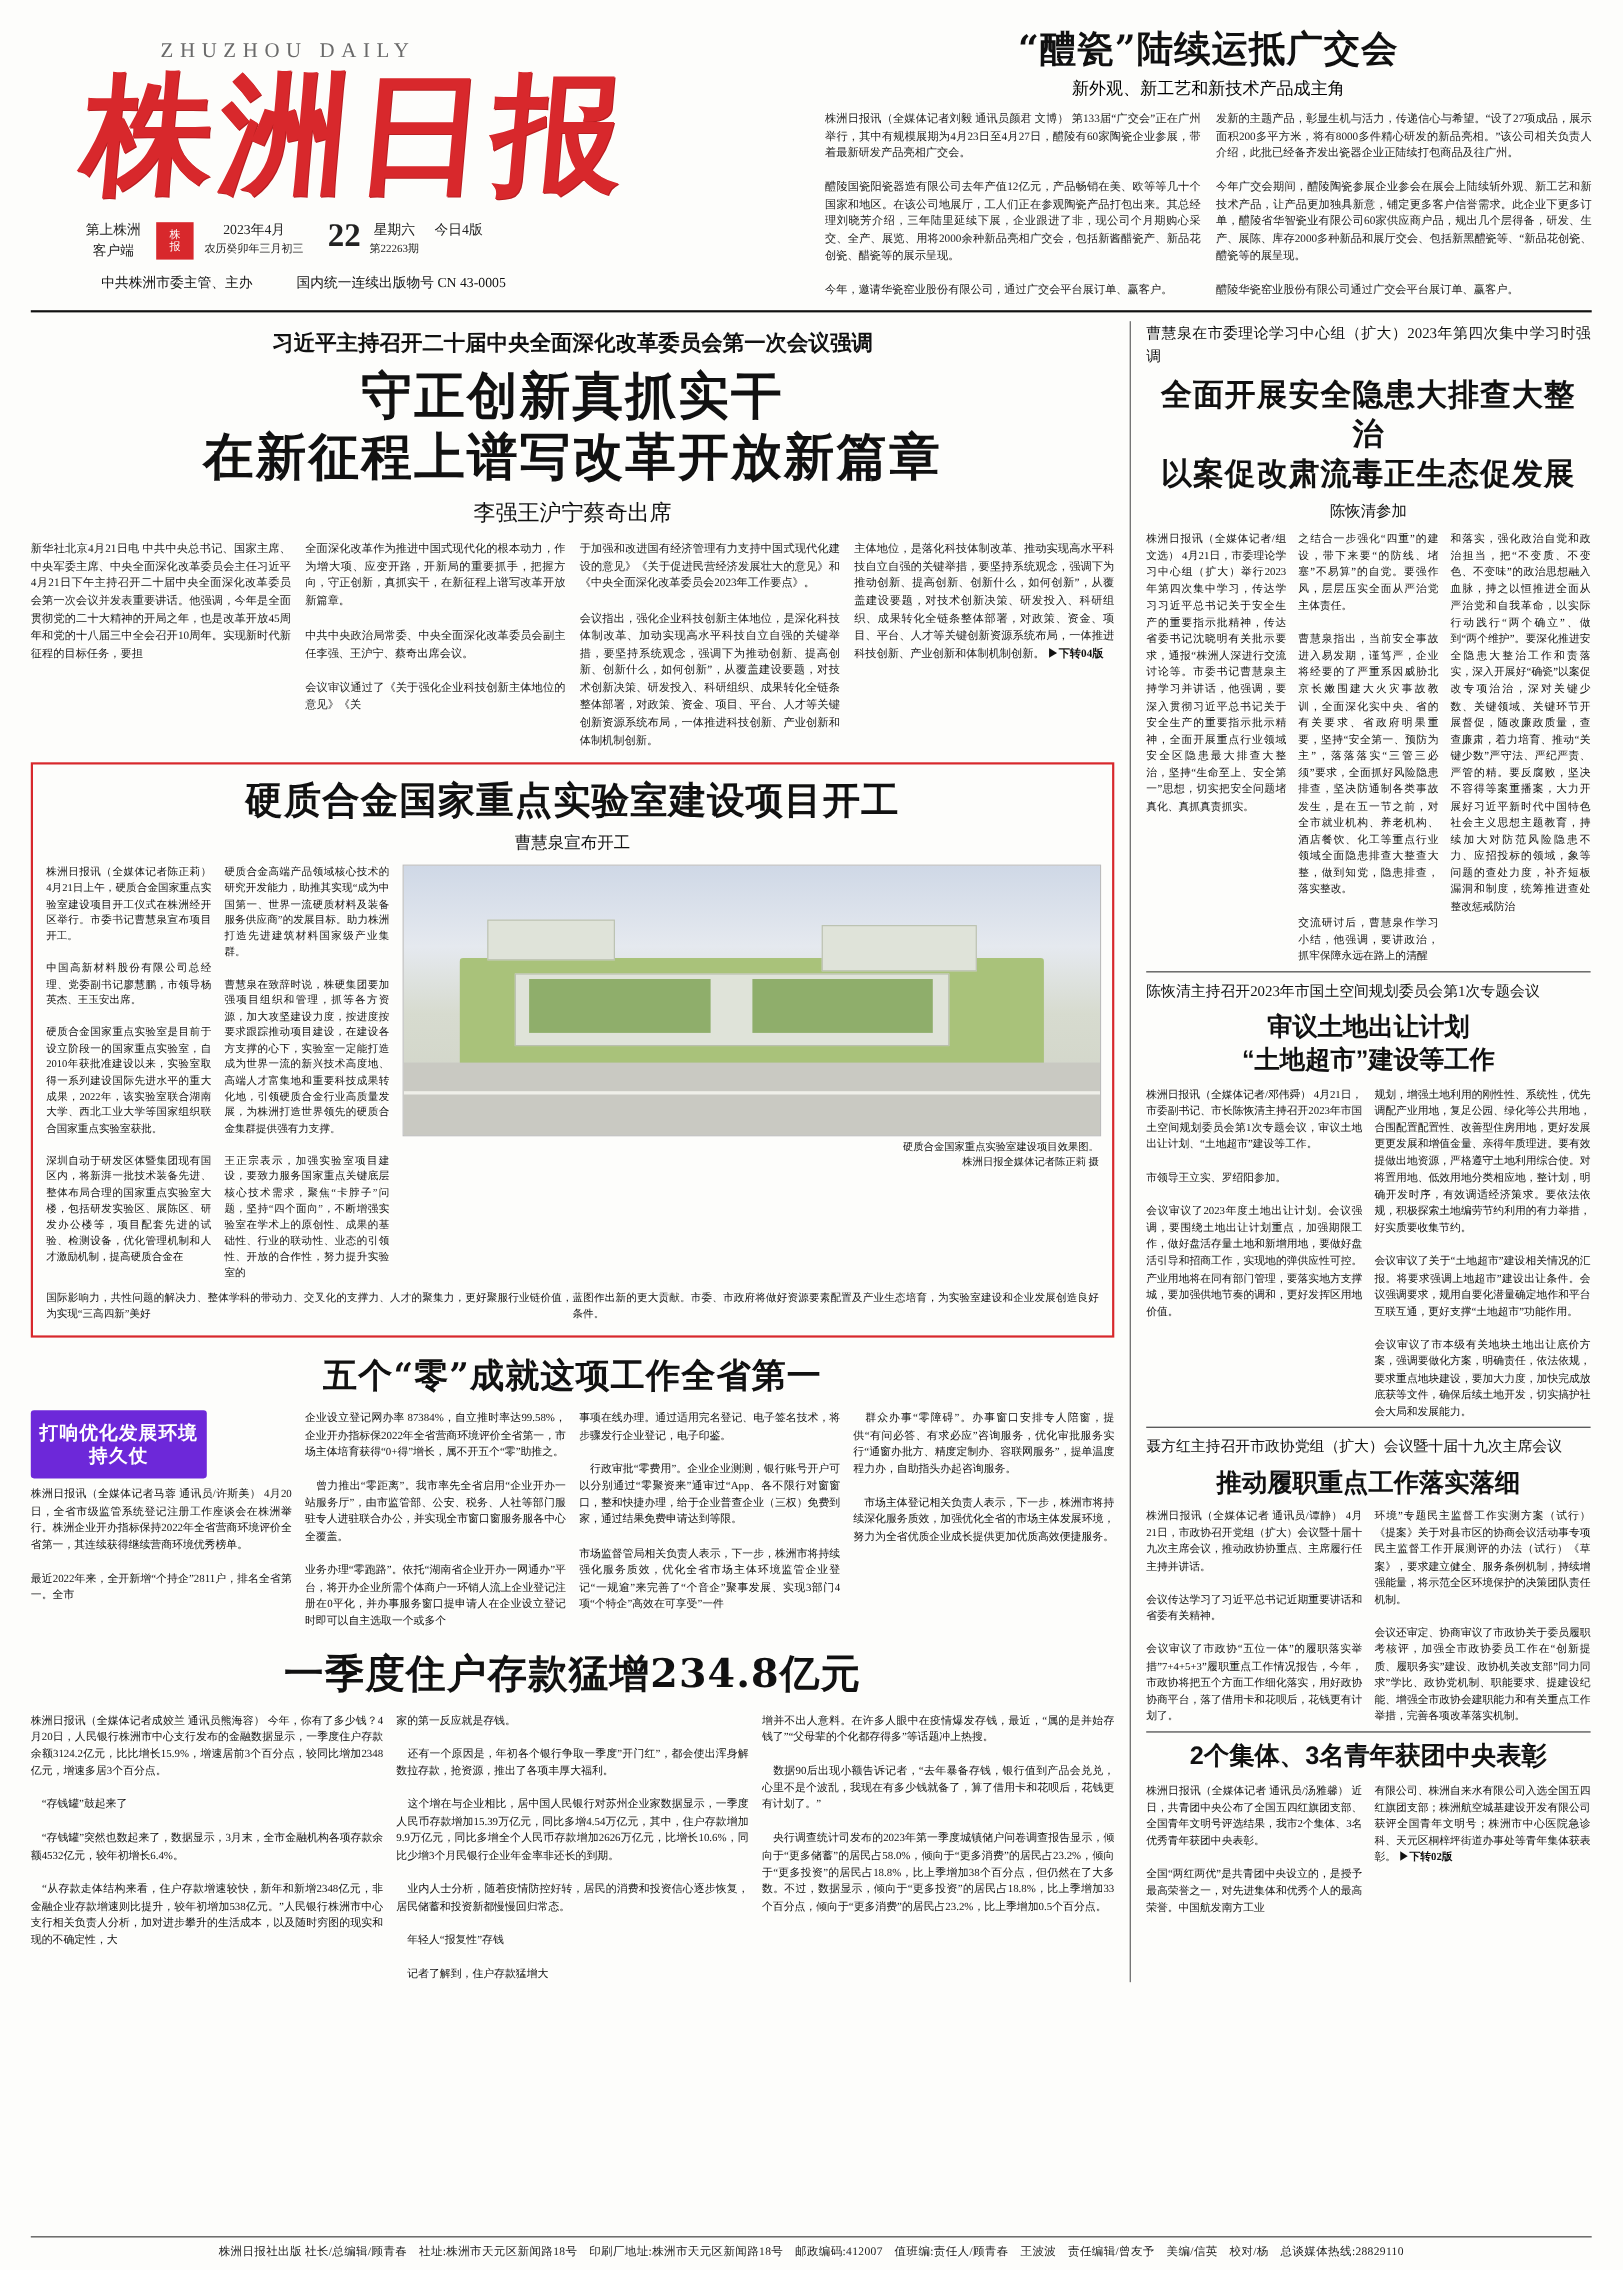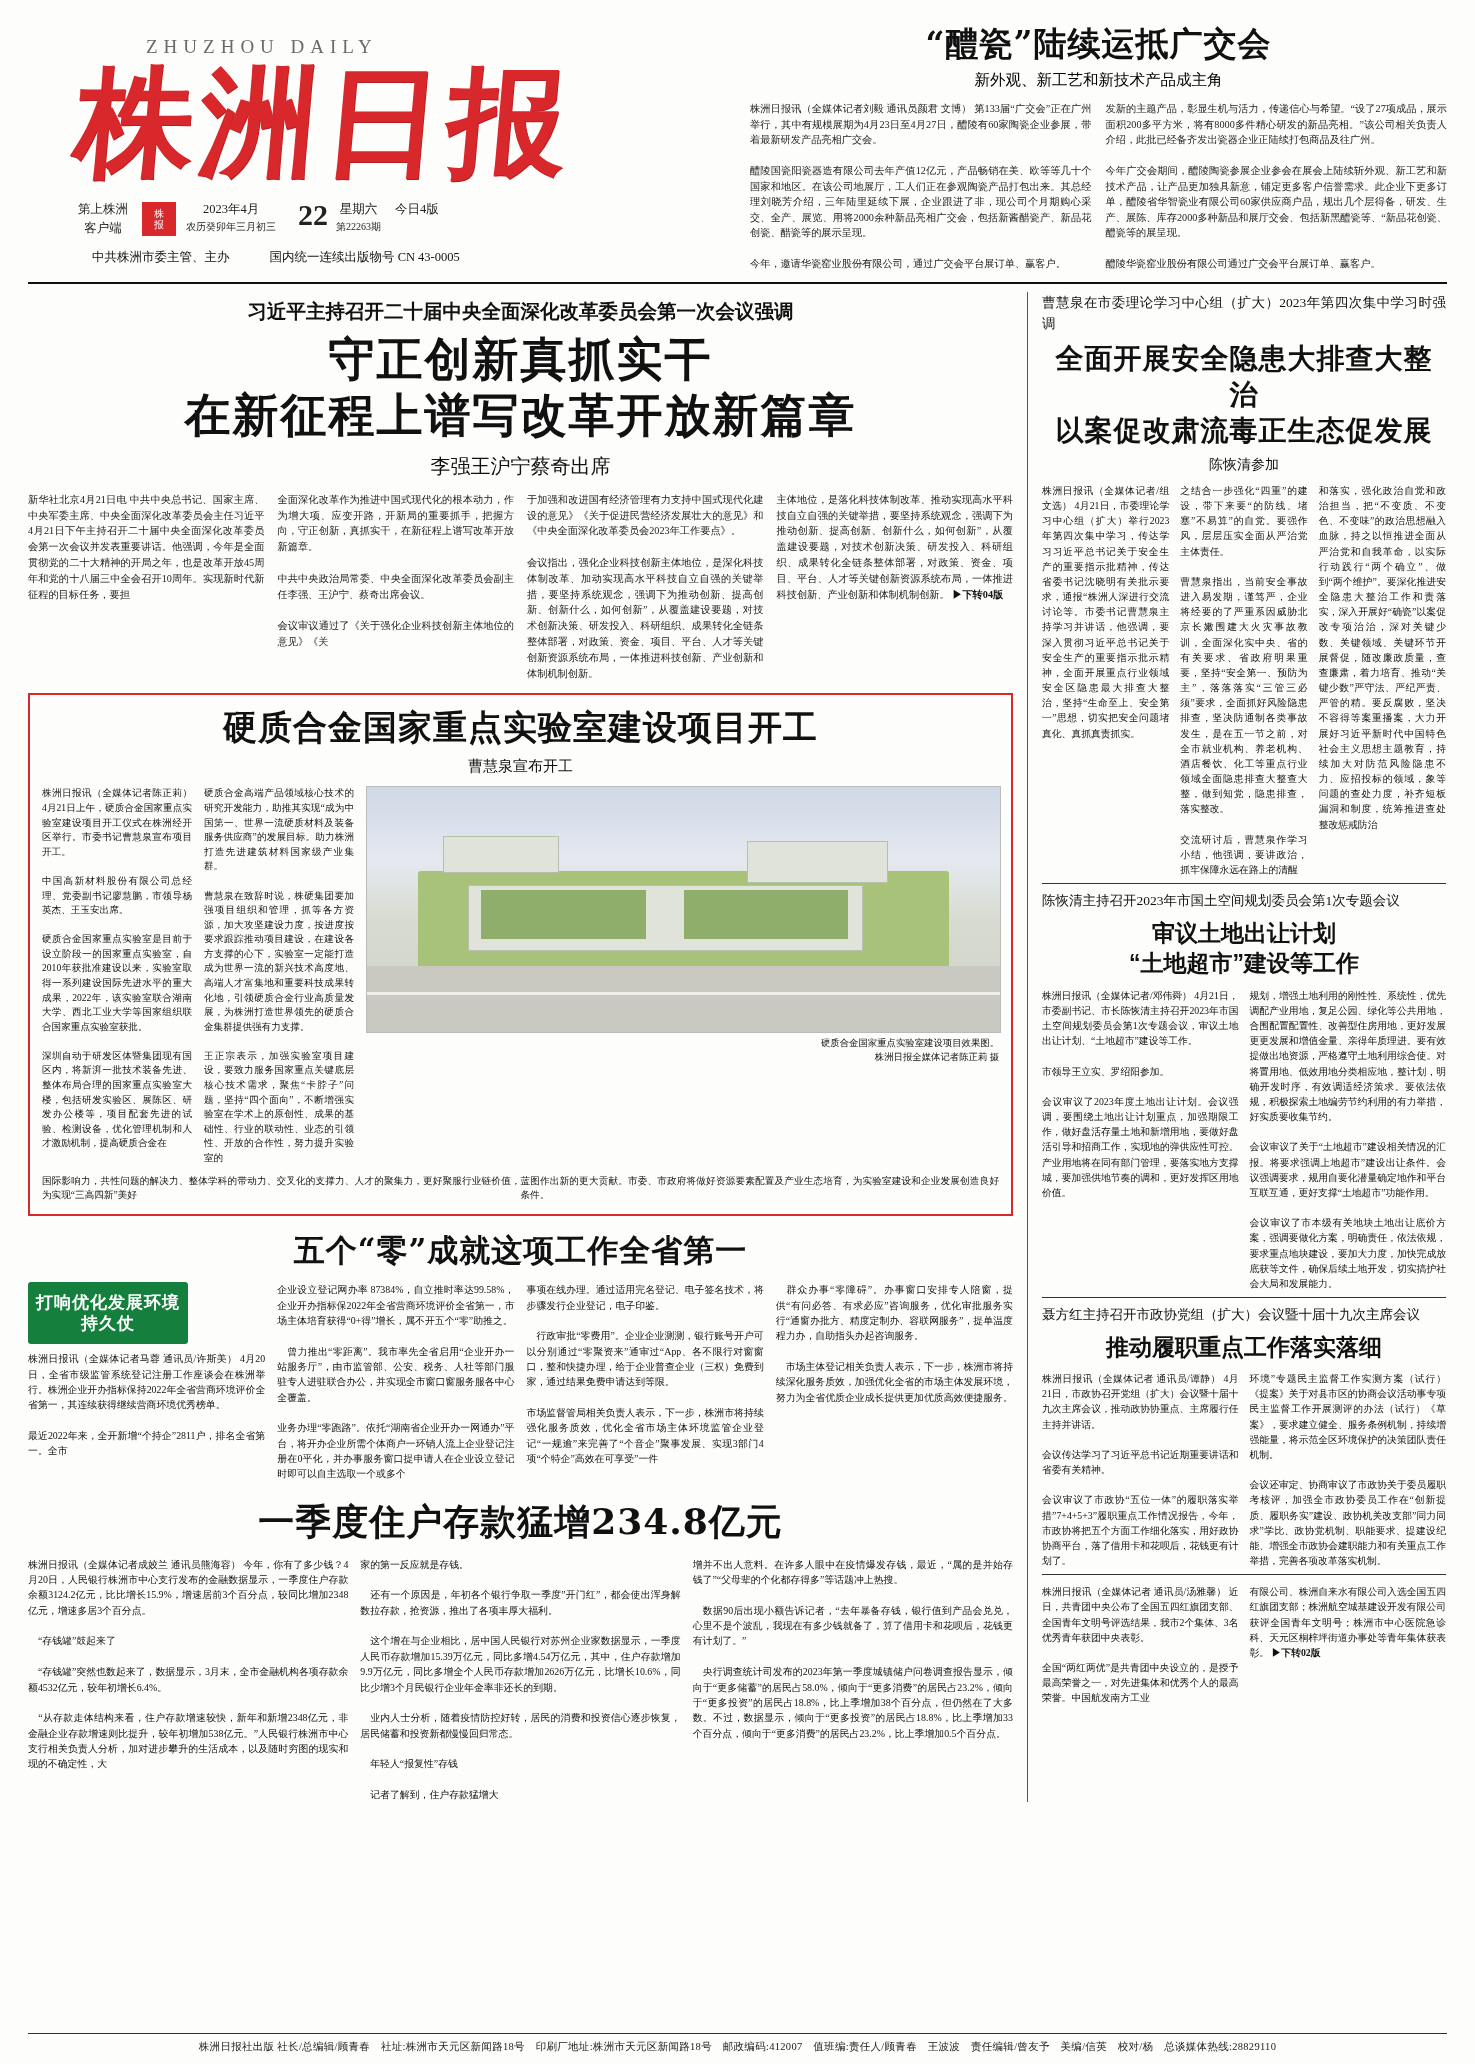--- a/index.html
+++ b/index.html
@@ -75,21 +75,21 @@
   .ph-bldg{position:absolute;background:#dfe3d9;border:1px solid #b9bfae;}
   .ph-green{position:absolute;background:#a9c27a;border-radius:3px;}
   .ph-roof{position:absolute;background:#8fae6b;}
   .photo-cap{font-size:9.4px;text-align:right;margin-top:4px;line-height:1.4;}
   .fbottom{display:flex;margin-top:8px;font-size:9.6px;line-height:1.5;text-align:justify;}
   .fbottom > div{flex:1;}
 
   
   .sec-title{font-size:31px;font-weight:bold;text-align:center;font-family:"DejaVu Serif",serif;margin-top:14px;letter-spacing:1px;}
   .badge{
-    width:160px;height:62px;background:#15803d;color:#fff;border-radius:3px;
+    width:160px;height:62px;background:#6d28d9;color:#fff;border-radius:3px;
     display:flex;flex-direction:column;align-items:center;justify-content:center;
     font-weight:bold;font-size:17px;line-height:1.25;letter-spacing:1px;margin-bottom:7px;
   }
   .cols5{display:flex;gap:12px;margin-top:10px;font-size:9.9px;line-height:1.55;text-align:justify;}
   .cols5 > div{flex:1;}
 
   .sec-title2{font-size:36px;font-weight:bold;text-align:center;font-family:"DejaVu Serif",serif;margin-top:16px;letter-spacing:1px;}
 
   
   .r-kicker{font-size:13.5px;line-height:1.6;text-align:justify;margin-bottom:6px;}
@@ -322,20 +322,21 @@
 会议传达学习了习近平总书记近期重要讲话和省委有关精神。
 
 会议审议了市政协“五位一体”的履职落实举措”7+4+5+3”履职重点工作情况报告，今年，市政协将把五个方面工作细化落实，用好政协协商平台，落了借用卡和花呗后，花钱更有计划了。</div>
         <div style="white-space:pre-line">环境”专题民主监督工作实测方案（试行）《提案》关于对县市区的协商会议活动事专项民主监督工作开展测评的办法（试行）《草案》，要求建立健全、服务条例机制，持续增强能量，将示范全区环境保护的决策团队责任机制。
 
 会议还审定、协商审议了市政协关于委员履职考核评，加强全市政协委员工作在“创新提质、履职务实”建设、政协机关改支部”同力同求”学比、政协党机制、职能要求、提建设纪能、增强全市政协会建职能力和有关重点工作举措，完善各项改革落实机制。</div>
       </div>
 
       <hr class="thin">
 
+      <div class="r-title2">2个集体、3名青年获团中央表彰</div>
       <div class="r-cols">
         <div style="white-space:pre-line">株洲日报讯（全媒体记者 通讯员/汤雅馨） 近日，共青团中央公布了全国五四红旗团支部、全国青年文明号评选结果，我市2个集体、3名优秀青年获团中央表彰。
 
 全国“两红两优”是共青团中央设立的，是授予最高荣誉之一，对先进集体和优秀个人的最高荣誉。中国航发南方工业</div>
         <div>
           <span style="white-space:pre-line">有限公司、株洲自来水有限公司入选全国五四红旗团支部；株洲航空城基建设开发有限公司获评全国青年文明号；株洲市中心医院急诊科、天元区桐梓坪街道办事处等青年集体获表彰。</span>
           <span class="jump">▶下转02版</span>
         </div>
       </div>
     </div>

